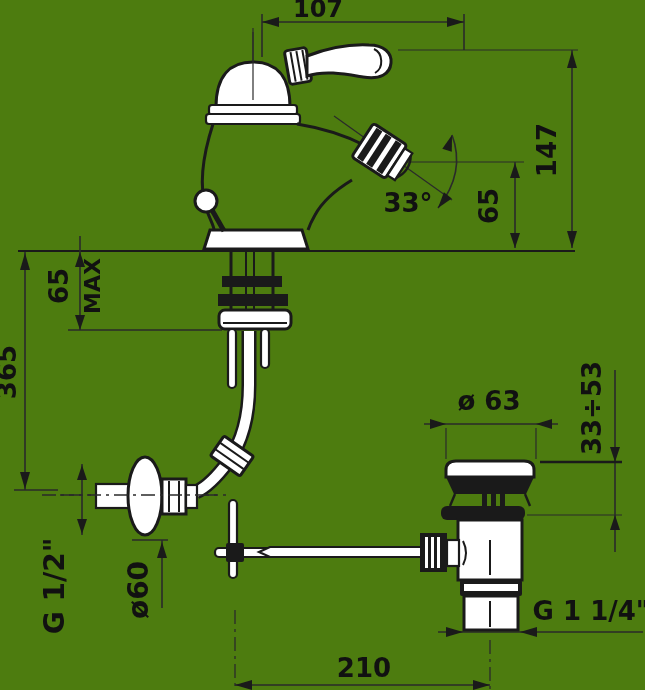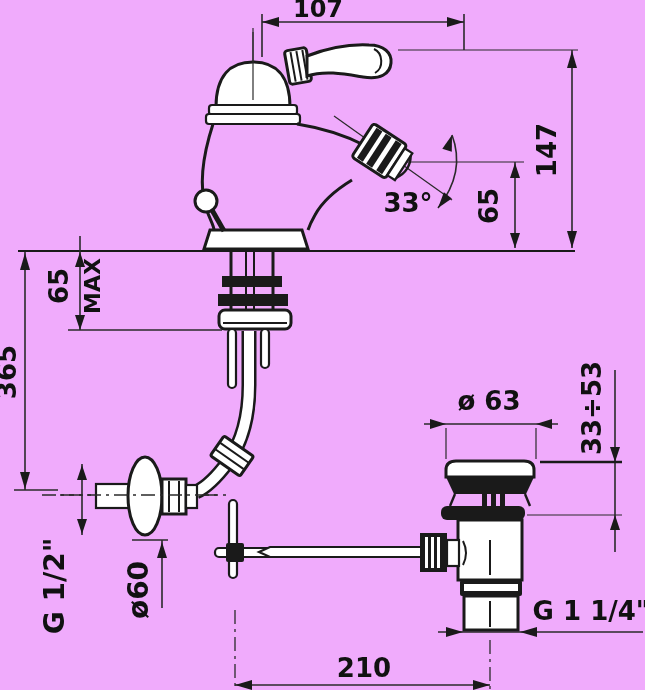--- a/index.html
+++ b/index.html
@@ -1,16 +1,16 @@
 <!DOCTYPE html>
 <html><head>
 <meta charset="utf-8">
 <style>
   html,body{margin:0;padding:0;background:#e8e8e8;}
-  #canvas{position:relative;width:645px;height:690px;background:#f0abfc;overflow:hidden;
+  #canvas{position:relative;width:645px;height:690px;background:#4d7c0f;overflow:hidden;
           font-family:"DejaVu Sans", sans-serif;}
   svg{position:absolute;left:0;top:0;}
   .ln{stroke:#1a1a1a;fill:none;}
   .dim{stroke:#2a2a2a;stroke-width:1.6;fill:none;}
   .thin{stroke:#2a2a2a;stroke-width:1.2;fill:none;}
   .obj{stroke:#1a1a1a;stroke-width:3;fill:#ffffff;}
   .obj2{stroke:#1a1a1a;stroke-width:2.2;fill:#ffffff;}
   .blk{fill:#1a1a1a;stroke:none;}
   .wht{fill:#ffffff;stroke:none;}
   .arr{fill:#1a1a1a;stroke:none;}

